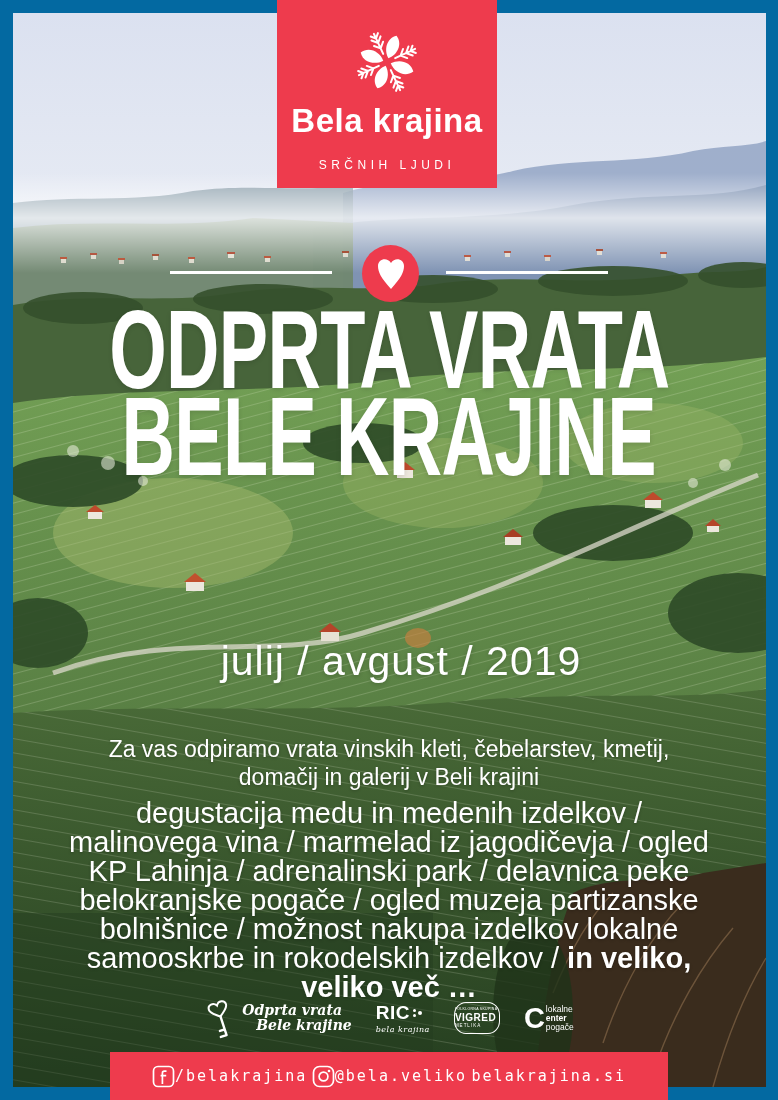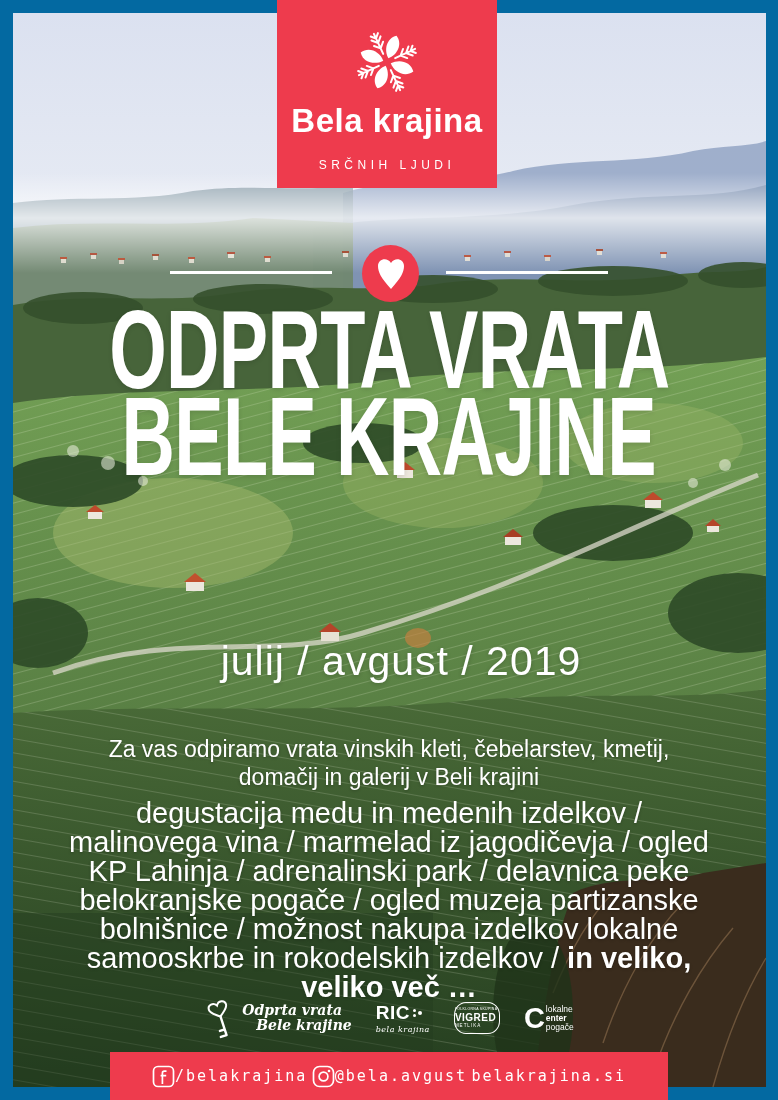--- a/index.html
+++ b/index.html
@@ -306,20 +306,20 @@
         <path d="M14.5,6.2 h-2.2 c-1.2,0 -1.9,.8 -1.9,2 V19 M8.6,10.6 h5.6" fill="none" stroke="#fff" stroke-width="1.7"></path>
       </svg>
       <span>/belakrajina</span>
     </div>
     <div class="f-item">
       <svg width="23" height="23" viewBox="0 0 23 23">
         <rect x="1.5" y="1.5" width="20" height="20" rx="6" fill="none" stroke="#fff" stroke-width="1.7"></rect>
         <circle cx="11.5" cy="11.5" r="4.4" fill="none" stroke="#fff" stroke-width="1.7"></circle>
         <circle cx="17" cy="6" r="1.3" fill="#fff"></circle>
       </svg>
-      <span>@bela.avgust</span>
+      <span>@bela.veliko</span>
     </div>
     <div class="f-item">
       <span>belakrajina.si</span>
     </div>
   </footer>
 
 </div>
 
 </body></html>

